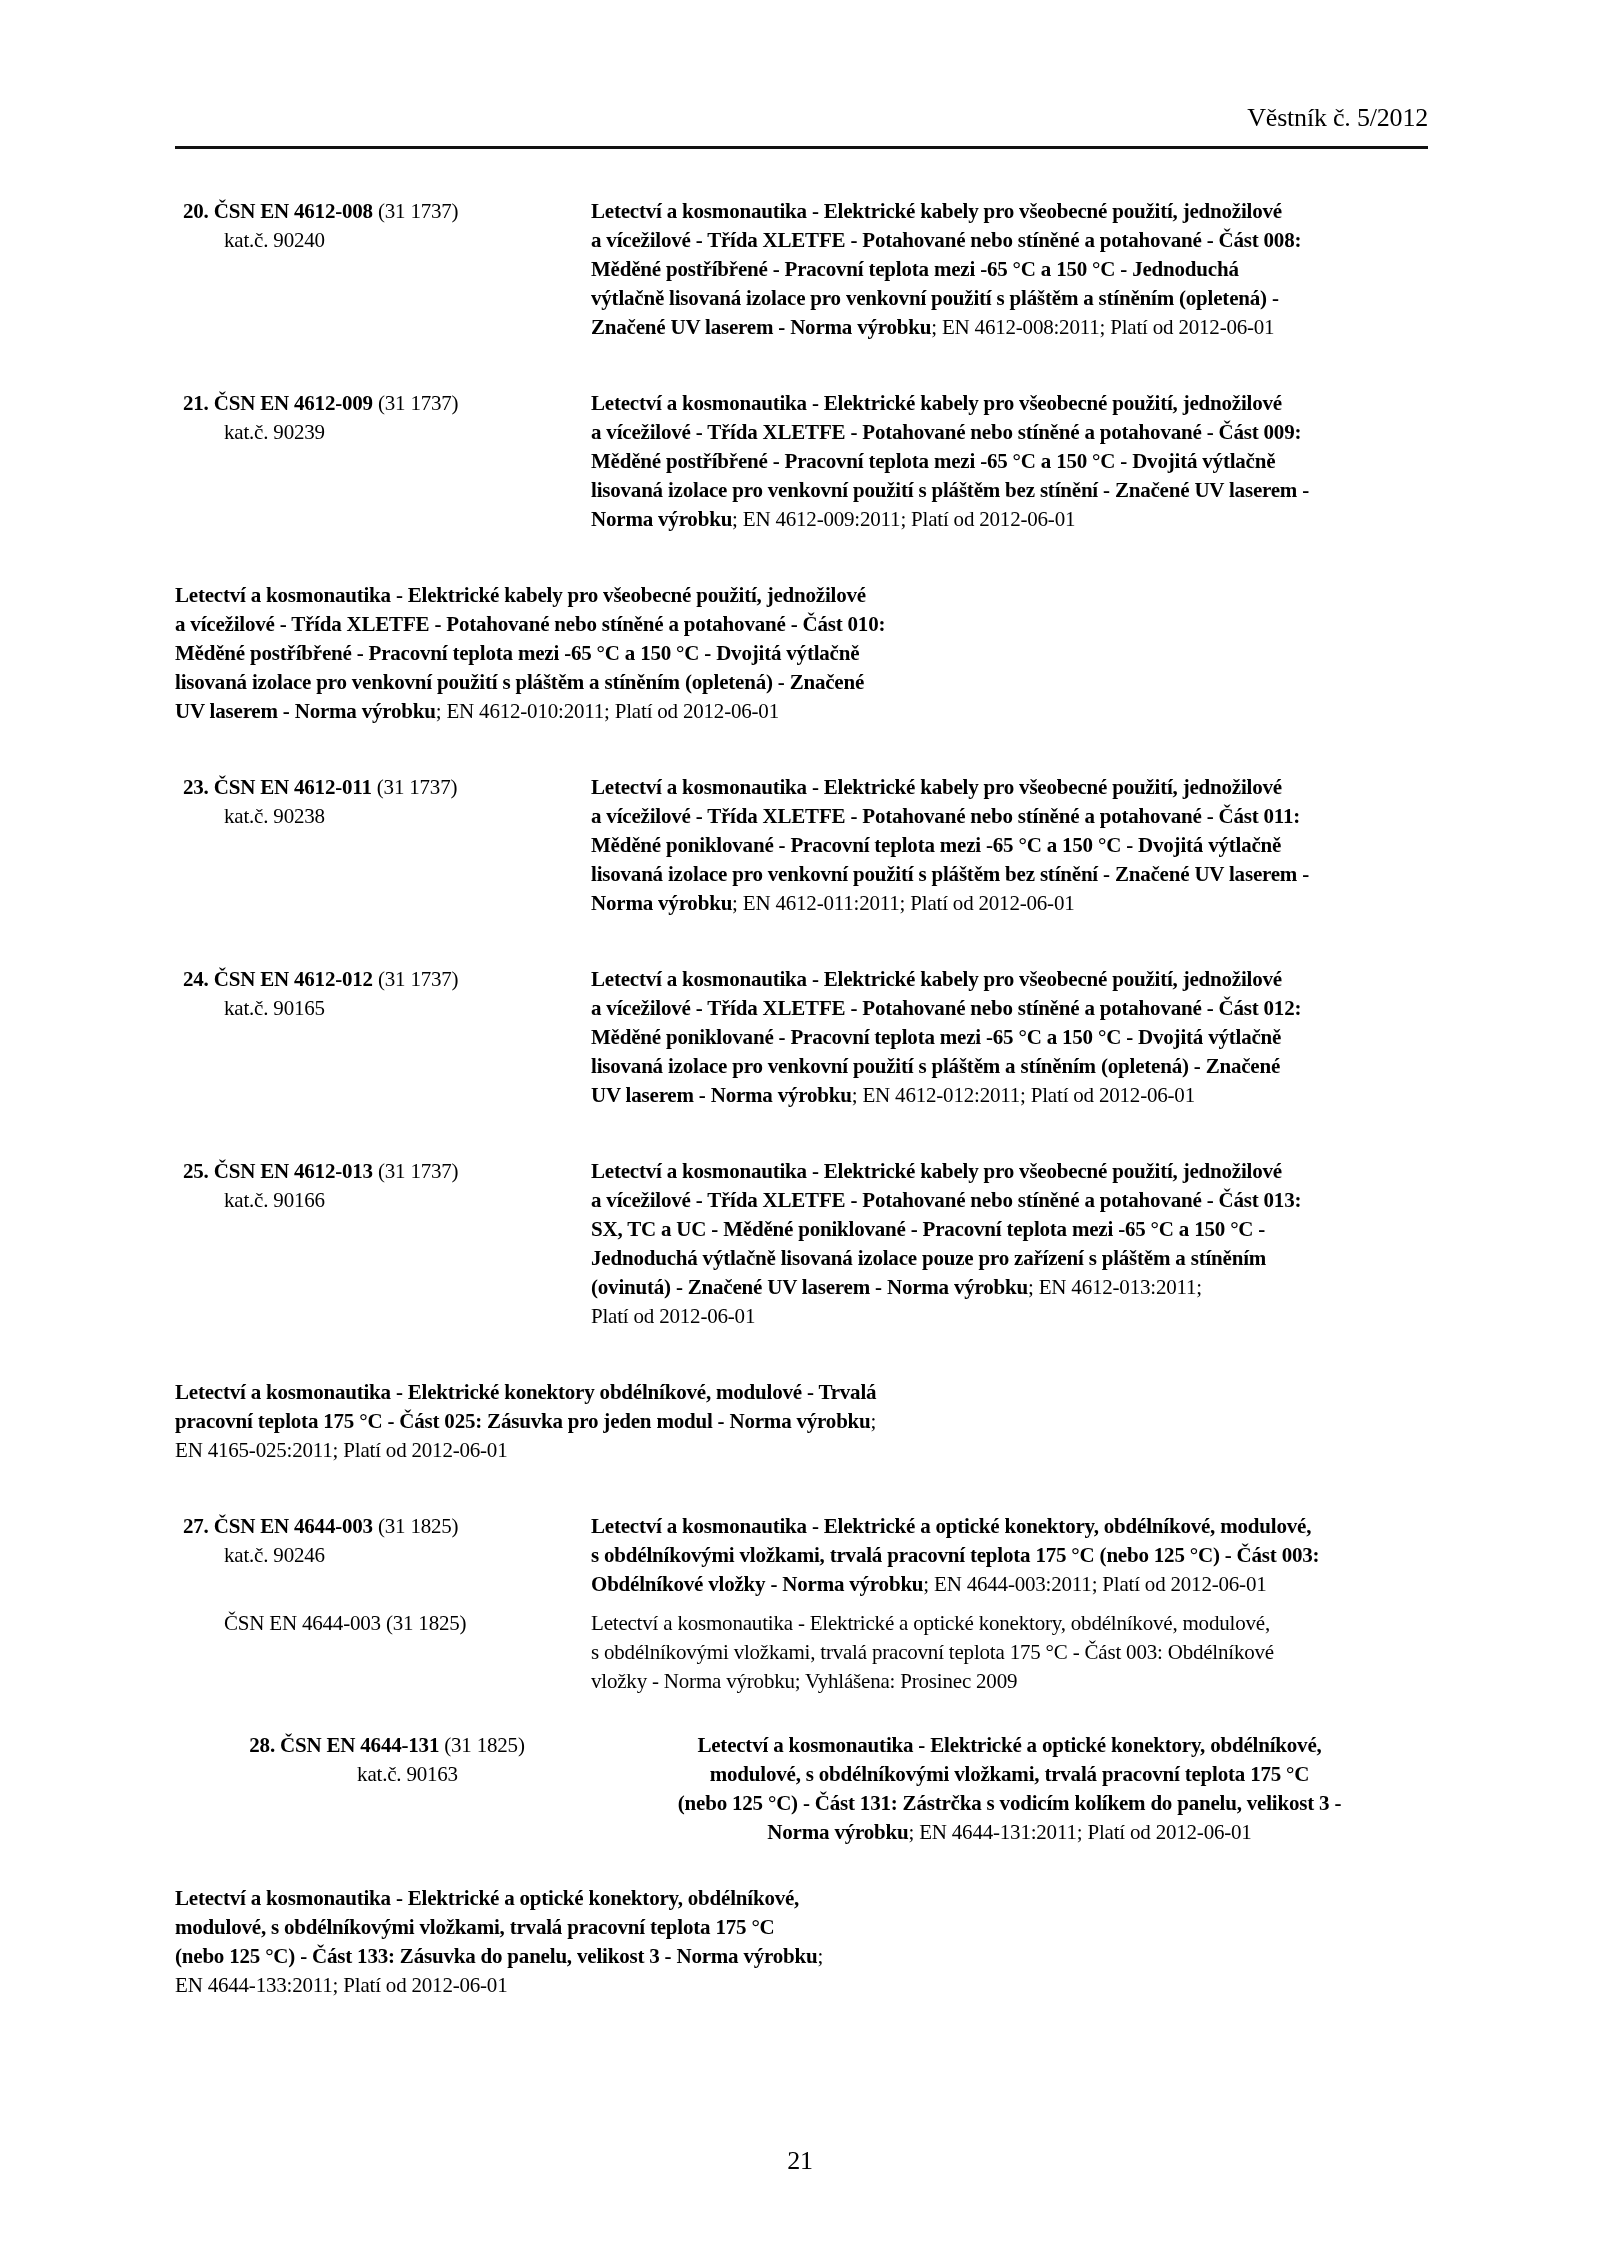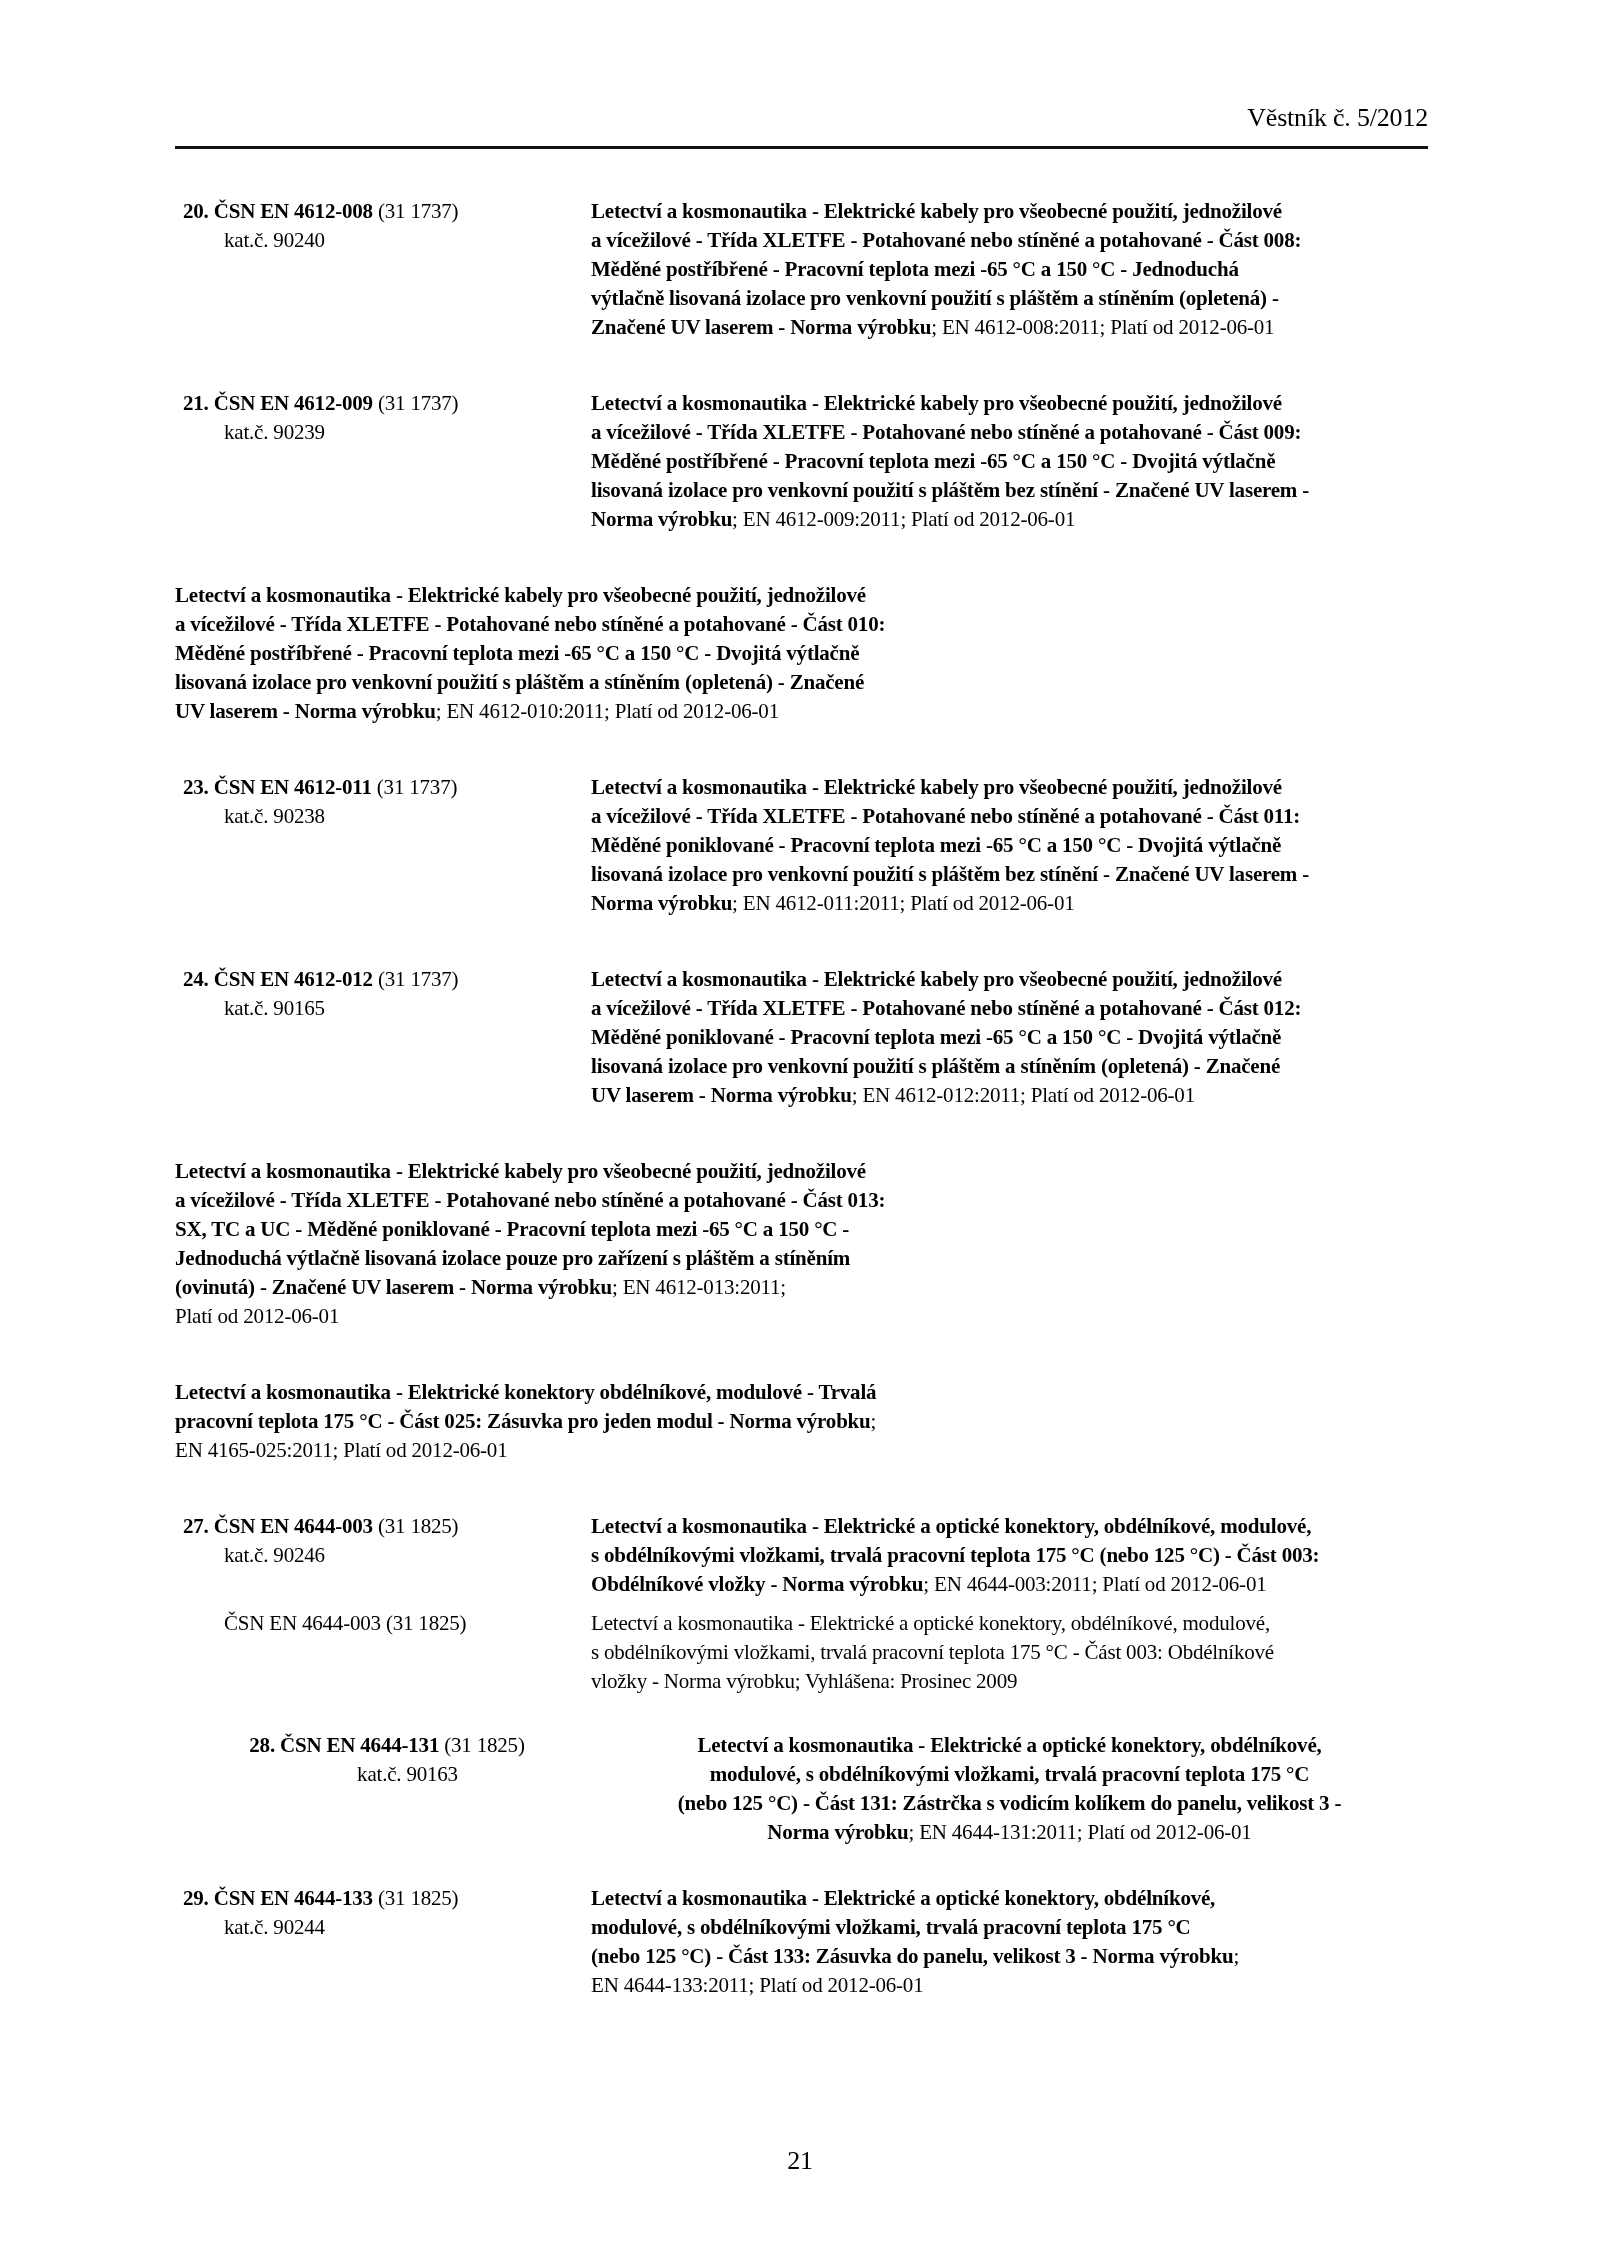--- a/index.html
+++ b/index.html
@@ -147,20 +147,24 @@
 Měděné poniklované - Pracovní teplota mezi -65 °C a 150 °C - Dvojitá výtlačně
 lisovaná izolace pro venkovní použití s pláštěm a stíněním (opletená) - Značené
 UV laserem - Norma výrobku</span><span>; EN 4612-012:2011; Platí od 2012-06-01</span></div>
 
       </div>
     </div>
 
   </div>
       <div class="entry">
     <div class="row main-row">
+      <div class="left">
+        <div class="head"><span class="b">25.</span> <span class="b">ČSN EN 4612-013</span> <span>(31 1737)</span></div>
+        <div class="kat">kat.č. 90166</div>
+      </div>
       <div class="right">
         <div class="desc"><span class="b">Letectví a kosmonautika - Elektrické kabely pro všeobecné použití, jednožilové
 a vícežilové - Třída XLETFE - Potahované nebo stíněné a potahované - Část 013:
 SX, TC a UC - Měděné poniklované - Pracovní teplota mezi -65 °C a 150 °C -
 Jednoduchá výtlačně lisovaná izolace pouze pro zařízení s pláštěm a stíněním
 (ovinutá) - Značené UV laserem - Norma výrobku</span><span>; EN 4612-013:2011;
 Platí od 2012-06-01</span></div>
 
       </div>
     </div>
@@ -211,24 +215,20 @@
 modulové, s obdélníkovými vložkami, trvalá pracovní teplota 175 °C
 (nebo 125 °C) - Část 131: Zástrčka s vodicím kolíkem do panelu, velikost 3 -
 Norma výrobku</span><span>; EN 4644-131:2011; Platí od 2012-06-01</span></div>
 
       </div>
     </div>
 
   </div>
       <div class="entry">
     <div class="row main-row">
-      <div class="left">
-        <div class="head"><span class="b">29.</span> <span class="b">ČSN EN 4644-133</span> <span>(31 1825)</span></div>
-        <div class="kat">kat.č. 90244</div>
-      </div>
       <div class="right">
         <div class="desc"><span class="b">Letectví a kosmonautika - Elektrické a optické konektory, obdélníkové,
 modulové, s obdélníkovými vložkami, trvalá pracovní teplota 175 °C
 (nebo 125 °C) - Část 133: Zásuvka do panelu, velikost 3 - Norma výrobku</span><span>;
 EN 4644-133:2011; Platí od 2012-06-01</span></div>
 
       </div>
     </div>
 
   </div>

